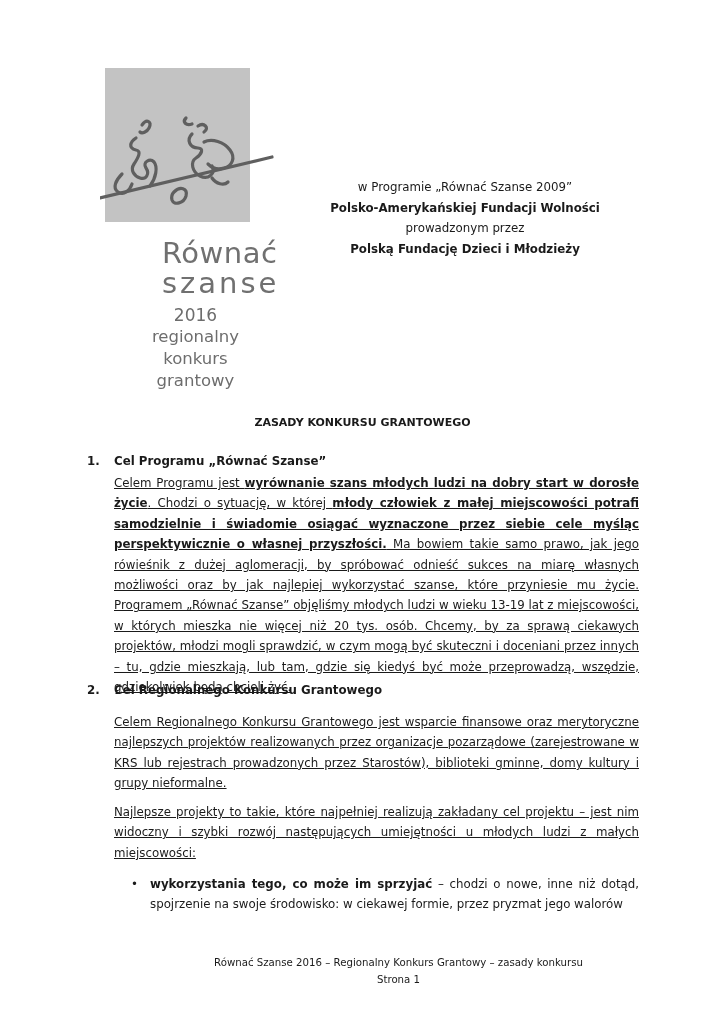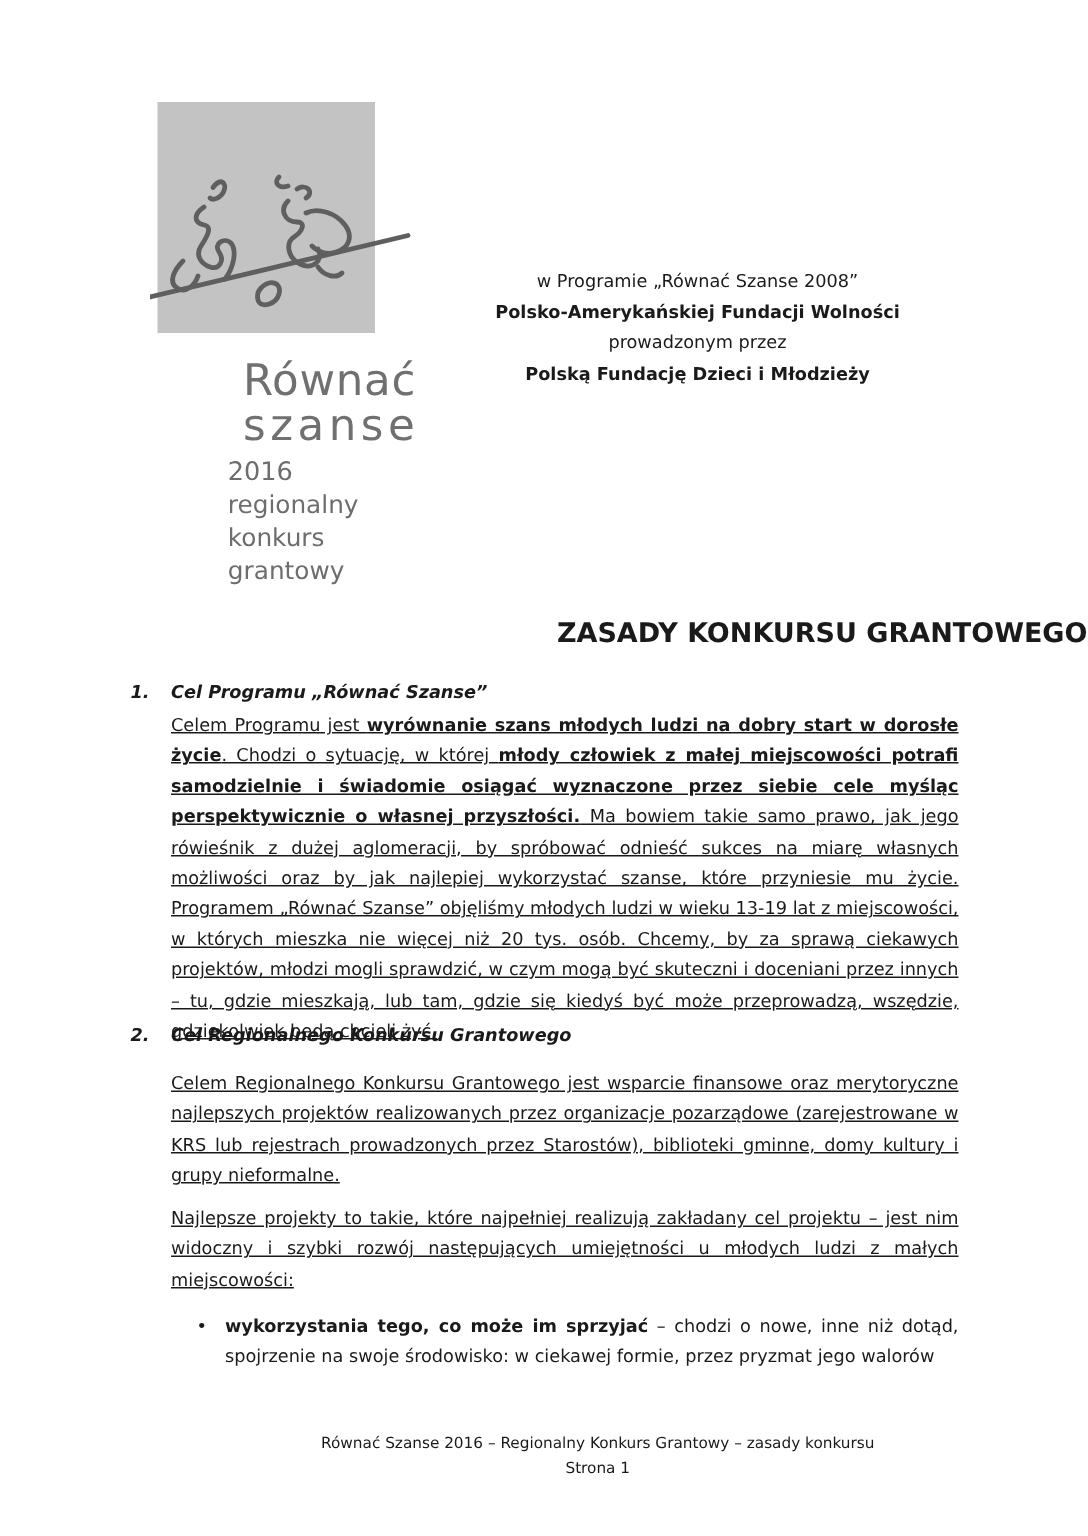--- a/index.html
+++ b/index.html
@@ -54,21 +54,21 @@
       letter-spacing: 0.5px;
       margin-left: 40px;
     }
     .logo-title .l2 {
       letter-spacing: 3px;
     }
     .logo-sub {
       position: absolute;
       right: 36px;
       top: 236px;
-      text-align: left;
+      text-align: center;
       color: #6d6d6d;
       font-family: "DejaVu Sans", sans-serif;
       font-size: 16.5px;
       line-height: 22px;
     }
     .logo-sub .year {
       font-size: 17px;
     }
     
     .header-block {
@@ -80,33 +80,32 @@
       font-size: 11.8px;
       line-height: 20.5px;
     }
     .header-block .b { font-weight: bold; }
     
     .main-title {
       position: absolute;
       left: 0;
       width: 725px;
       top: 413px;
-      text-align: right;
-      font-size: 18px;
+      text-align: center;
+      font-size: 11px;
       line-height: 20px;
       font-weight: bold;
     }
     
     .section-heading {
       position: absolute;
       left: 87px;
       font-size: 11.8px;
       font-weight: bold;
       line-height: 20px;
-      font-style: italic;
     }
     .section-heading .num {
       display: inline-block;
       width: 27px;
     }
     .para {
       position: absolute;
       left: 114px;
       width: 525px;
       font-size: 11.8px;
@@ -176,21 +175,21 @@
     </div>
     <div class="logo-sub">
       <div class="year">2016</div>
       <div>regionalny</div>
       <div>konkurs</div>
       <div>grantowy</div>
     </div>
   </div>
 
   <div class="header-block">
-    <div>w Programie „Równać Szanse 2008”</div>
+    <div>w Programie „Równać Szanse 2009”</div>
     <div class="b">Polsko-Amerykańskiej Fundacji Wolności</div>
     <div>prowadzonym przez</div>
     <div class="b">Polską Fundację Dzieci i Młodzieży</div>
   </div>
 
   <div class="main-title">ZASADY KONKURSU GRANTOWEGO</div>
 
   <div class="section-heading" style="top:451px;">
     <span class="num">1.</span><span>Cel Programu „Równać Szanse”</span>
   </div>

